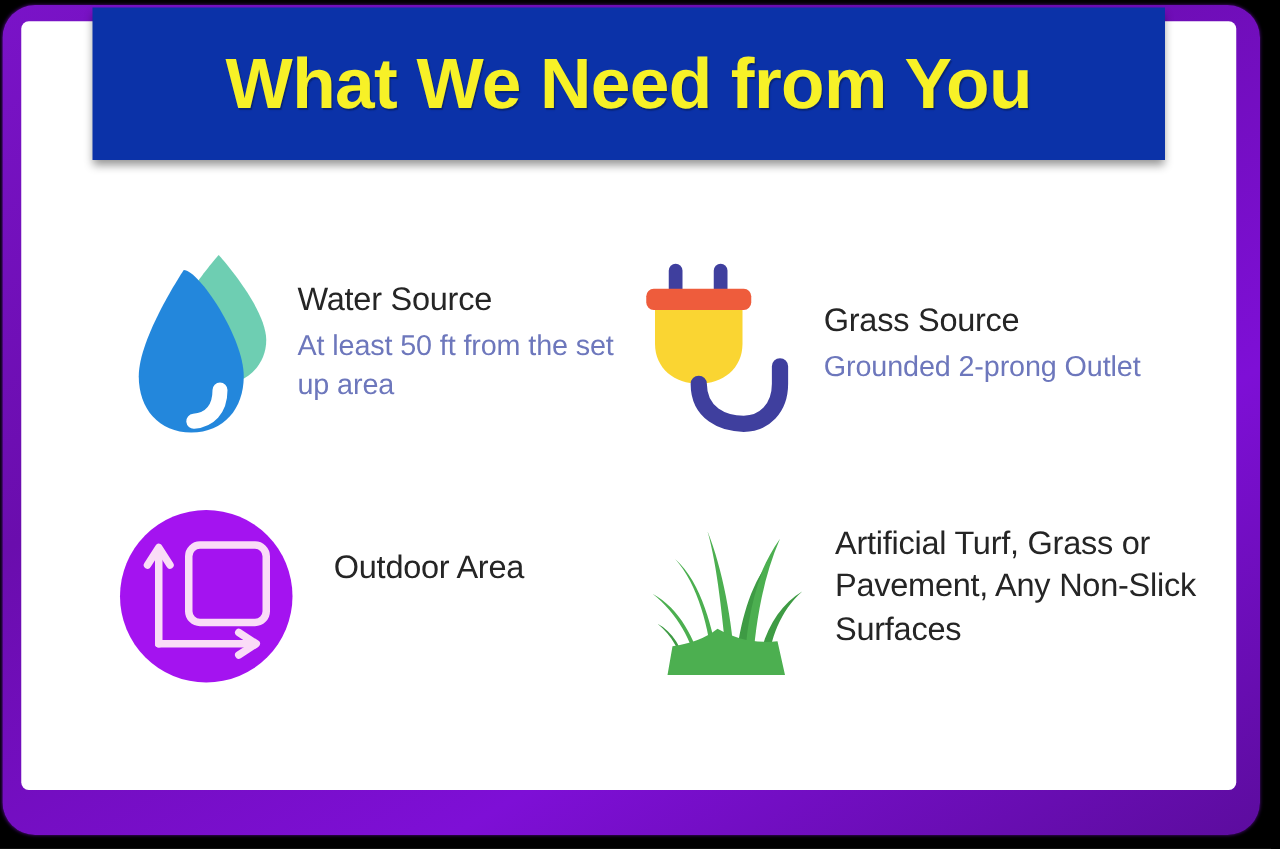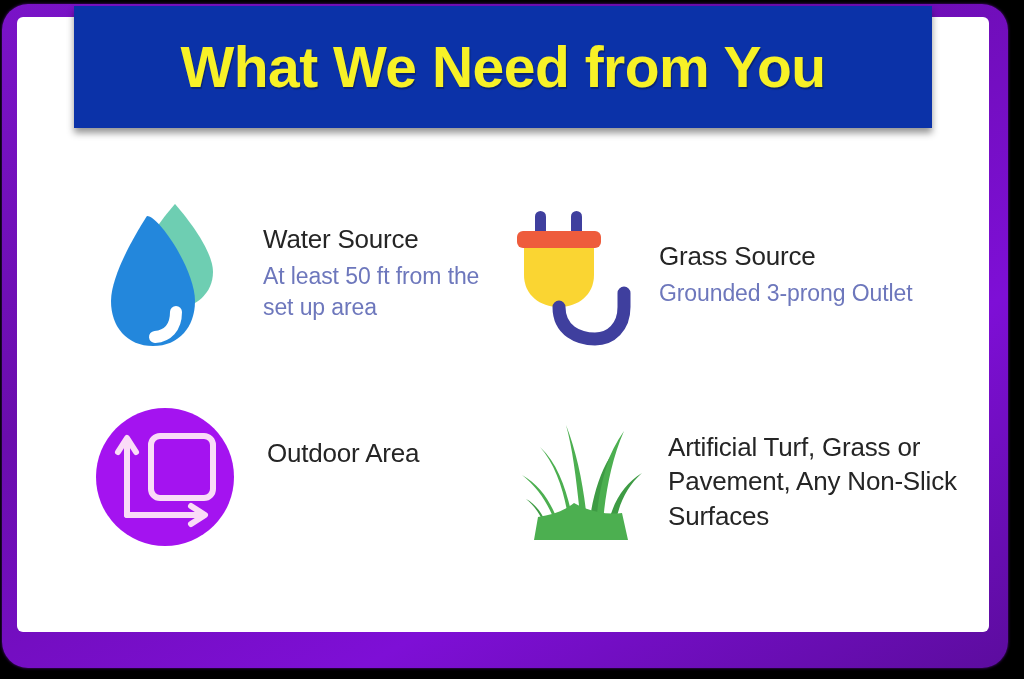--- a/index.html
+++ b/index.html
@@ -87,35 +87,35 @@
     color:#6D77BC;
     font-size:23px;
     font-weight:400;
     line-height:1.32;
     letter-spacing:-0.1px;
     margin-top:5px;
   }
   .head.multi { line-height:1.32; }
 
   
-  .cell1 { padding:16px 0 0 85px;gap:25px; }
+  .cell1 { padding:16px 0 0 85px; }
   .cell1 .icon-wrap { width:118px; }
   .cell1 .txt { margin-left:18px; margin-top:-6px; }
 
   .cell2 { padding:16px 0 0 8px; }
   .cell2 .icon-wrap { width:130px; }
   .cell2 .txt { margin-left:18px; margin-top:-2px; }
 
   .cell3 { padding:32px 0 0 78px; }
   .cell3 .icon-wrap { width:140px; }
   .cell3 .txt { margin-left:32px; margin-top:30px; }
 
   .cell4 { padding:32px 0 0 12px; }
   .cell4 .icon-wrap { width:135px; }
-  .cell4 .txt { margin-left:18px; margin-top:23px; }
+  .cell4 .txt { margin-left:18px; margin-top:10px; }
 </style>
 </head>
 <body>
 
 <div id="slide">
 
   <div class="frame"></div>
   <div class="card"></div>
 
   <div class="banner">
@@ -143,21 +143,21 @@
         <svg width="124" height="145" viewBox="0 0 124 145">
           <rect x="21" y="8" width="11" height="34" rx="5.5" fill="#3F3F9E"></rect>
           <rect x="57" y="8" width="11" height="34" rx="5.5" fill="#3F3F9E"></rect>
           <rect x="3" y="28" width="84" height="17" rx="6" fill="#EE5C3C"></rect>
           <path d="M10 45 H80 V72 C80 92 64 104 45 104 C26 104 10 92 10 72 Z" fill="#FAD532"></path>
           <path d="M45 104 C45 128 65 136 81 136 C97 136 110 124 110 104 V90" stroke="#3F3F9E" stroke-width="13" fill="none" stroke-linecap="round"></path>
         </svg>
       </div>
       <div class="txt">
         <div class="head">Grass Source</div>
-        <div class="sub">Grounded 3-prong Outlet</div>
+        <div class="sub">Grounded 2-prong Outlet</div>
       </div>
     </div>
 
     <div class="item cell3">
       <div class="icon-wrap">
         <svg width="140" height="140" viewBox="0 0 140 140">
           <circle cx="70" cy="70" r="69" fill="#A413F0"></circle>
           <rect x="56" y="29" width="62" height="62" rx="9" stroke="#FADCF7" stroke-width="6" fill="none"></rect>
           <path d="M32 108 H105" stroke="#FADCF7" stroke-width="6" stroke-linecap="round" fill="none"></path>
           <path d="M32 108 V36" stroke="#FADCF7" stroke-width="6" stroke-linecap="round" fill="none"></path>

